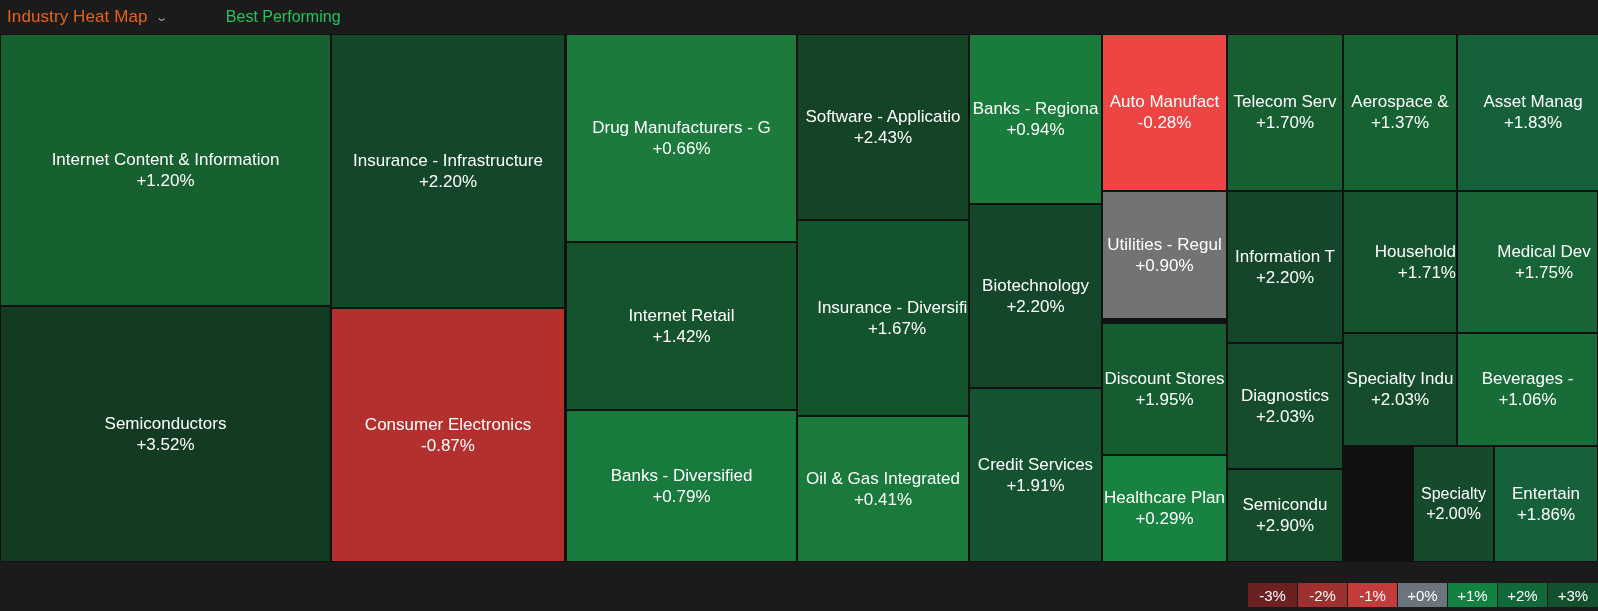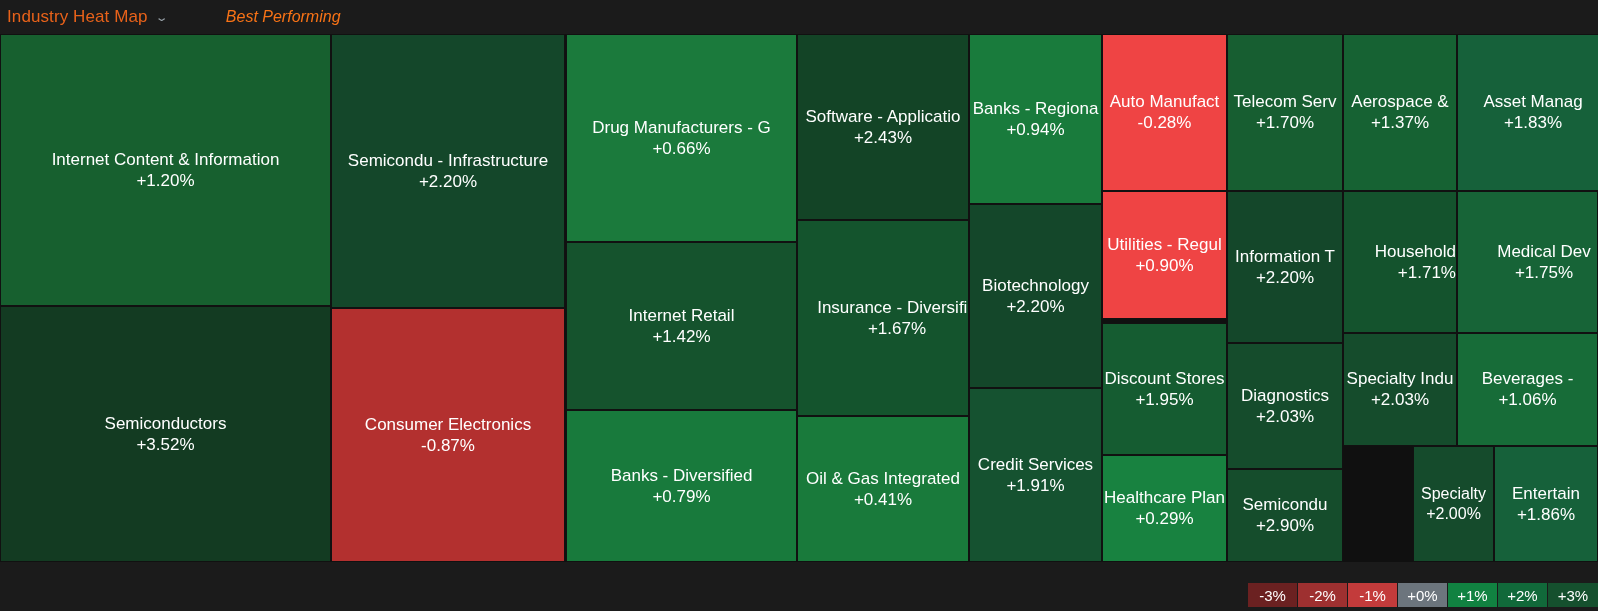--- a/index.html
+++ b/index.html
@@ -40,25 +40,24 @@
   }
   #toolbar .caret {
     color: #9aa3aa;
     font-size: 11px;
     margin-left: 9px;
     line-height: 1;
     display: inline-block;
     transform: scaleX(1.5);
   }
   #toolbar .mode {
-    color: #f97316;
+    color: #22c55e;
     font-size: 16px;
     margin-left: 60px;
     white-space: nowrap;
-    font-style: italic;
   }
 
   
   #treemap {
     position: absolute;
     left: 0; top: 34px;
     width: 1598px;
     height: 528px;
     background: #101010;
   }
@@ -123,21 +122,21 @@
   <div id="treemap">
       <div class="tile anchor-mid" style="left: 0px; top: 0px; width: 331px; height: 272px; background: rgb(23, 96, 47);">
         <div class="tname">Internet Content &amp; Information</div>
         <div class="tval">+1.20%</div>
       </div>
       <div class="tile anchor-mid" style="left: 0px; top: 272px; width: 331px; height: 256px; background: rgb(19, 59, 34);">
         <div class="tname">Semiconductors</div>
         <div class="tval">+3.52%</div>
       </div>
       <div class="tile anchor-mid" style="left: 331px; top: 0px; width: 234px; height: 274px; background: rgb(20, 71, 42);">
-        <div class="tname">Semicondu - Infrastructure</div>
+        <div class="tname">Insurance - Infrastructure</div>
         <div class="tval">+2.20%</div>
       </div>
       <div class="tile anchor-mid" style="left: 331px; top: 274px; width: 234px; height: 254px; background: rgb(179, 48, 47);">
         <div class="tname">Consumer Electronics</div>
         <div class="tval">-0.87%</div>
       </div>
       <div class="tile anchor-mid" style="left: 566px; top: 0px; width: 231px; height: 208px; background: rgb(27, 122, 60);">
         <div class="tname">Drug Manufacturers - G</div>
         <div class="tval">+0.66%</div>
       </div>
@@ -170,21 +169,21 @@
         <div class="tval">+2.20%</div>
       </div>
       <div class="tile anchor-mid" style="left: 969px; top: 354px; width: 133px; height: 174px; background: rgb(21, 82, 48);">
         <div class="tname">Credit Services</div>
         <div class="tval">+1.91%</div>
       </div>
       <div class="tile anchor-mid" style="left: 1102px; top: 0px; width: 125px; height: 157px; background: #ef4444; align-items: center;">
         <div class="tname">Auto Manufact</div>
         <div class="tval">-0.28%</div>
       </div>
-      <div class="tile anchor-mid" style="left: 1102px; top: 157px; width: 125px; height: 128px; background: #ef4444;">
+      <div class="tile anchor-mid" style="left: 1102px; top: 157px; width: 125px; height: 128px; background: #737373;">
         <div class="tname">Utilities - Regul</div>
         <div class="tval">+0.90%</div>
       </div>
       <div class="tile anchor-mid" style="left: 1102px; top: 289px; width: 125px; height: 132px; background: rgb(21, 92, 49);">
         <div class="tname">Discount Stores</div>
         <div class="tval">+1.95%</div>
       </div>
       <div class="tile anchor-mid" style="left: 1102px; top: 421px; width: 125px; height: 107px; background: rgb(24, 130, 64);">
         <div class="tname">Healthcare Plan</div>
         <div class="tval">+0.29%</div>

